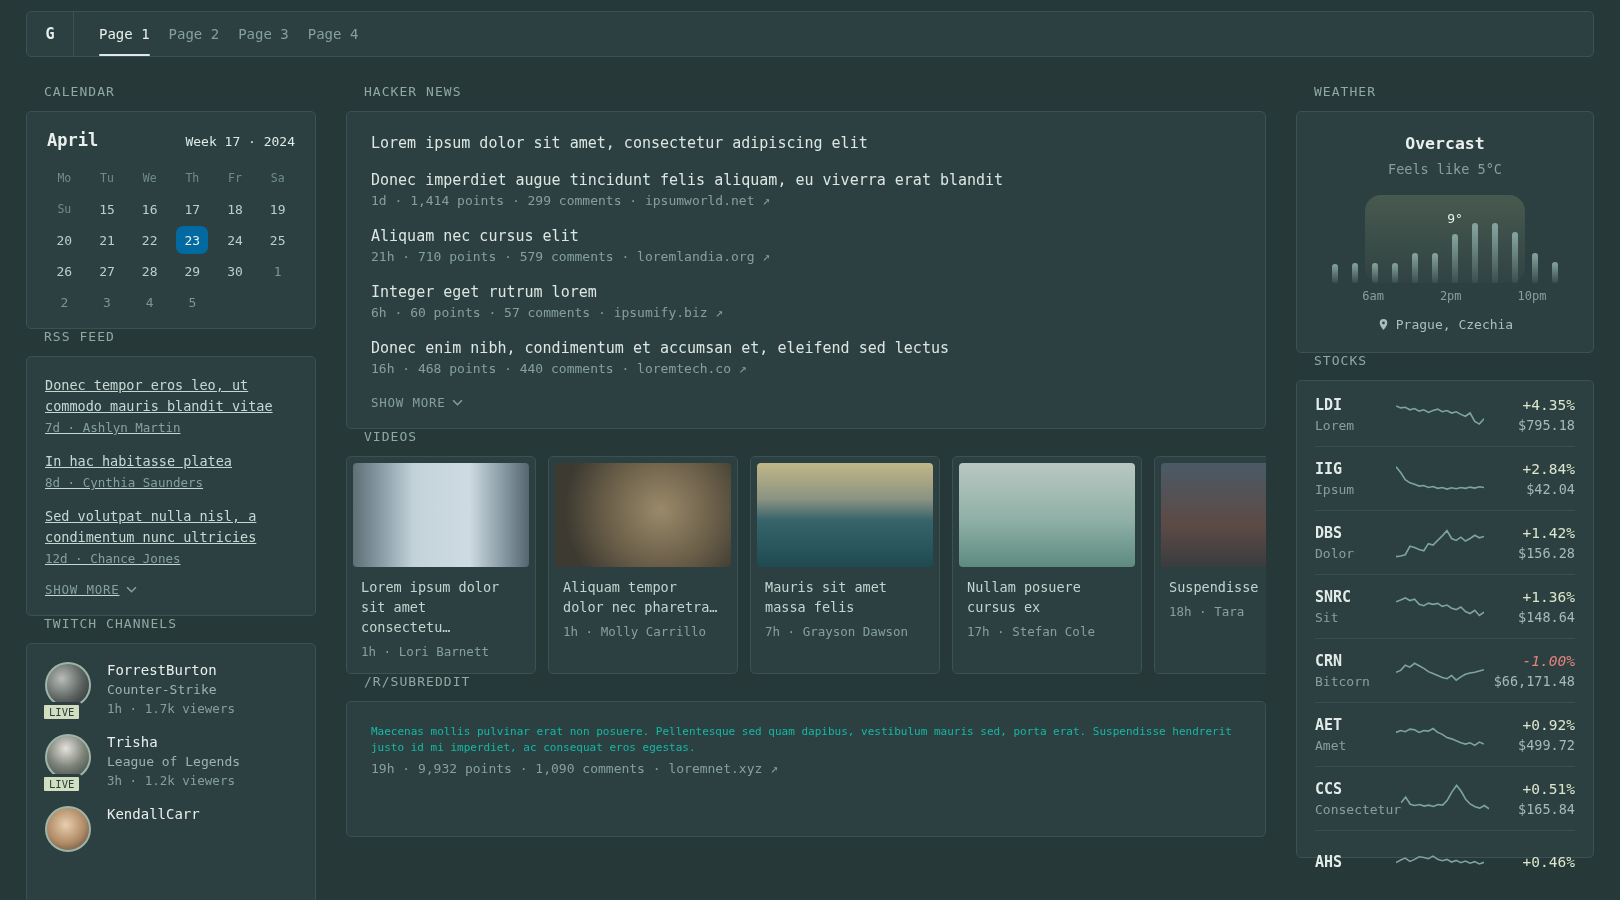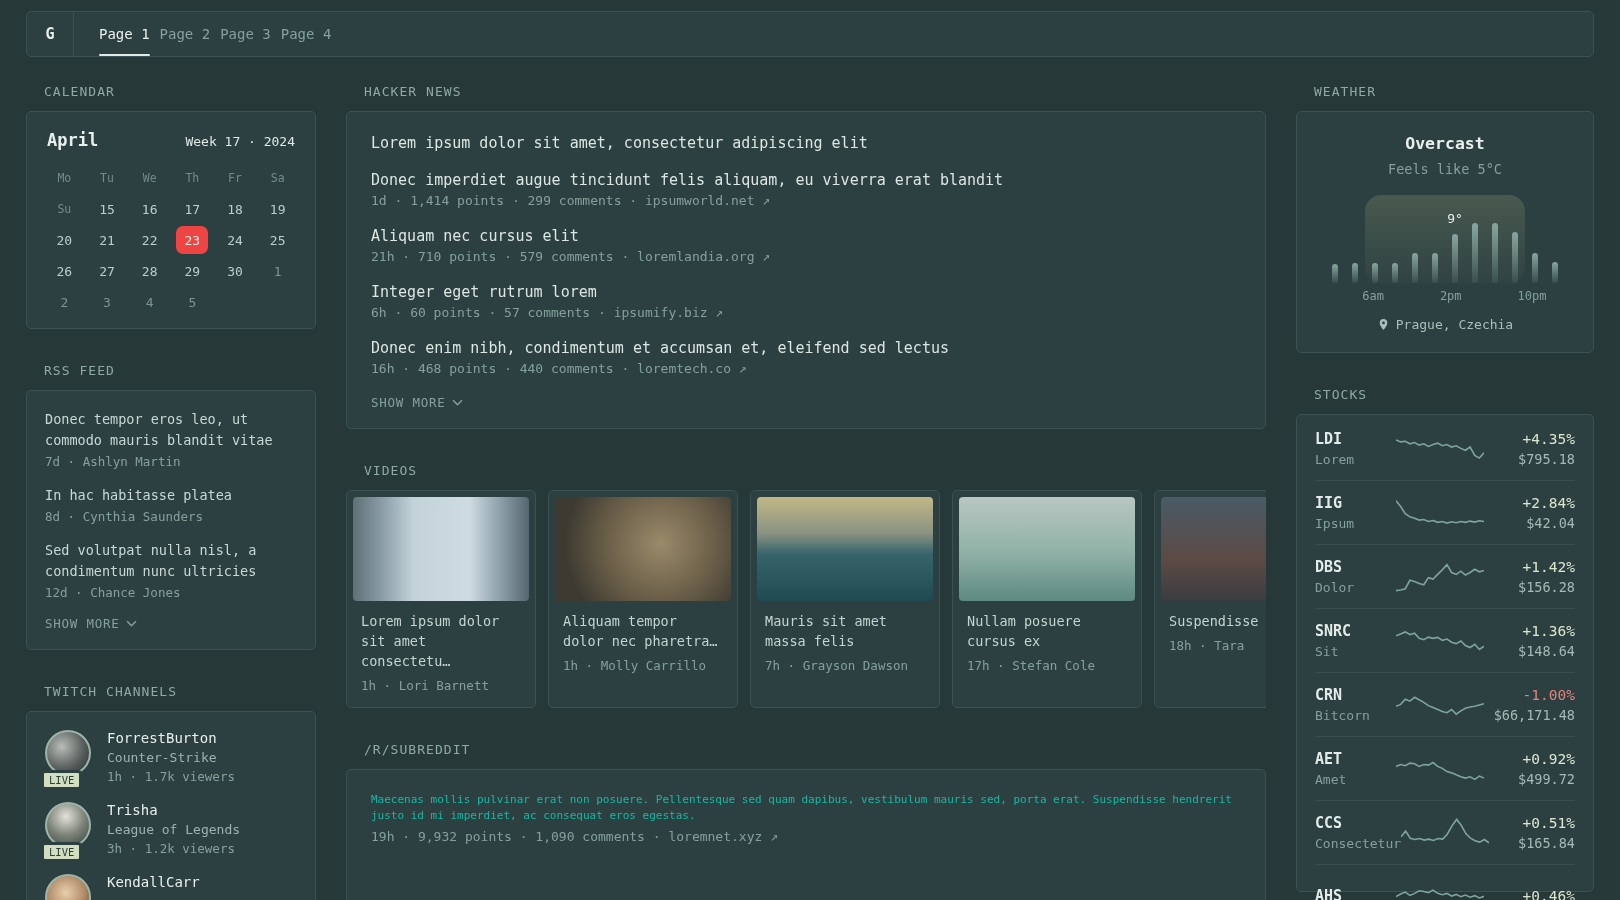--- a/index.html
+++ b/index.html
@@ -18,36 +18,36 @@
   .header{
     margin:11px 26px 0;height:46px;background:var(--card);
     border:1px solid var(--card-border);border-radius:5px;
     display:flex;align-items:stretch;
   }
   .logo{
     width:47px;display:flex;align-items:center;justify-content:center;
     color:var(--bright);font-size:15px;font-weight:700;
     border-right:1px solid var(--card-border);cursor:pointer;
   }
-  .tabs{display:flex;padding-left:25px;gap:10px;}
+  .tabs{display:flex;padding-left:25px;gap:19px;}
   .tab{
     position:relative;display:flex;align-items:center;
     font-size:14px;color:var(--muted);cursor:pointer;text-decoration:none;
   }
   .tab.active{color:var(--bright);}
   .tab.active::after{
     content:"";position:absolute;left:0;right:0;bottom:0;height:2px;
     background:#dfe8e4;border-radius:2px;
   }
   
   .columns{display:flex;gap:30px;padding:0 26px;margin-top:27px;}
   .col-left{width:290px;flex:0 0 290px;}
   .col-mid{flex:1 1 auto;min-width:0;}
   .col-right{width:298px;flex:0 0 298px;}
-  .widget{margin-bottom:34px;}
+  .widget{}
   .widget-title{
     font-size:13px;letter-spacing:.08em;color:var(--title);
     margin:0 0 12px 18px;
   }
   .card{
     background:var(--card);border:1px solid var(--card-border);
     border-radius:5px;
   }
   .meta{font-size:13px;color:var(--muted);}
   .show-more{
@@ -58,23 +58,23 @@
   
   .calendar-card{padding:18px 16px 12px;}
   .cal-head{display:flex;align-items:baseline;justify-content:space-between;padding:0 4px;}
   .cal-month{font-size:17px;font-weight:600;color:var(--bright);}
   .cal-week{font-size:13px;color:#dfe9e6;}
   .cal-grid{display:grid;grid-template-columns:repeat(6,1fr);margin-top:14px;row-gap:3px;}
   .cal-cell{height:28px;display:flex;align-items:center;justify-content:center;font-size:13px;}
   .cal-dow{color:var(--muted2);font-size:11.5px;}
   .cal-day{color:#bccecb;border-radius:7px;}
   .cal-day.dim{color:#7a9592;}
-  .cal-day.selected{background:#ef4444;color:var(--bright);width:32px;justify-self:center;}
-  
-  .rss-card{padding:18px;}
+  .cal-day.selected{background:#0369a1;color:var(--bright);width:32px;justify-self:center;}
+  
+  .rss-card{padding:18px;text-decoration:underline;}
   .feed-item{margin-bottom:16px;}
   .feed-item:last-of-type{margin-bottom:0;}
   .feed-title{font-size:13.5px;line-height:21px;color:#c9d8d5;cursor:pointer;}
   .feed-item .meta{margin-top:3px;font-size:12.5px;}
   .rss-card .show-more{margin-top:16px;}
   
   .twitch-card{padding:18px;height:260px;}
   .channel{display:flex;gap:16px;margin-bottom:18px;cursor:pointer;}
   .avatar-wrap{position:relative;flex:0 0 46px;}
   .avatar{
@@ -156,21 +156,21 @@
     padding:13px 0;border-top:1px solid rgba(255,255,255,.07);cursor:pointer;
   }
   .stock-row:first-child{border-top:none;}
   .s-id{width:86px;}
   .s-sym{font-size:15px;font-weight:600;color:#e3ebe8;}
   .s-name{font-size:13px;color:var(--muted);margin-top:4px;}
   .s-name:empty{display:none;}
   .spark{width:88px;height:36px;flex:0 0 88px;}
   .s-val{text-align:right;width:96px;}
   .s-change{font-size:14.5px;color:var(--pos);}
-  .s-change.neg{color:var(--neg);}
+  .s-change.neg{color:var(--neg);font-style:italic;}
   .s-price{font-size:13.5px;color:var(--price);margin-top:4px;}
   .s-price:empty{display:none;}
 </style>
 </head>
 <body>
 
 <div class="header">
   <div class="logo">G</div>
   <nav class="tabs">
     <a class="tab active">Page 1</a>

